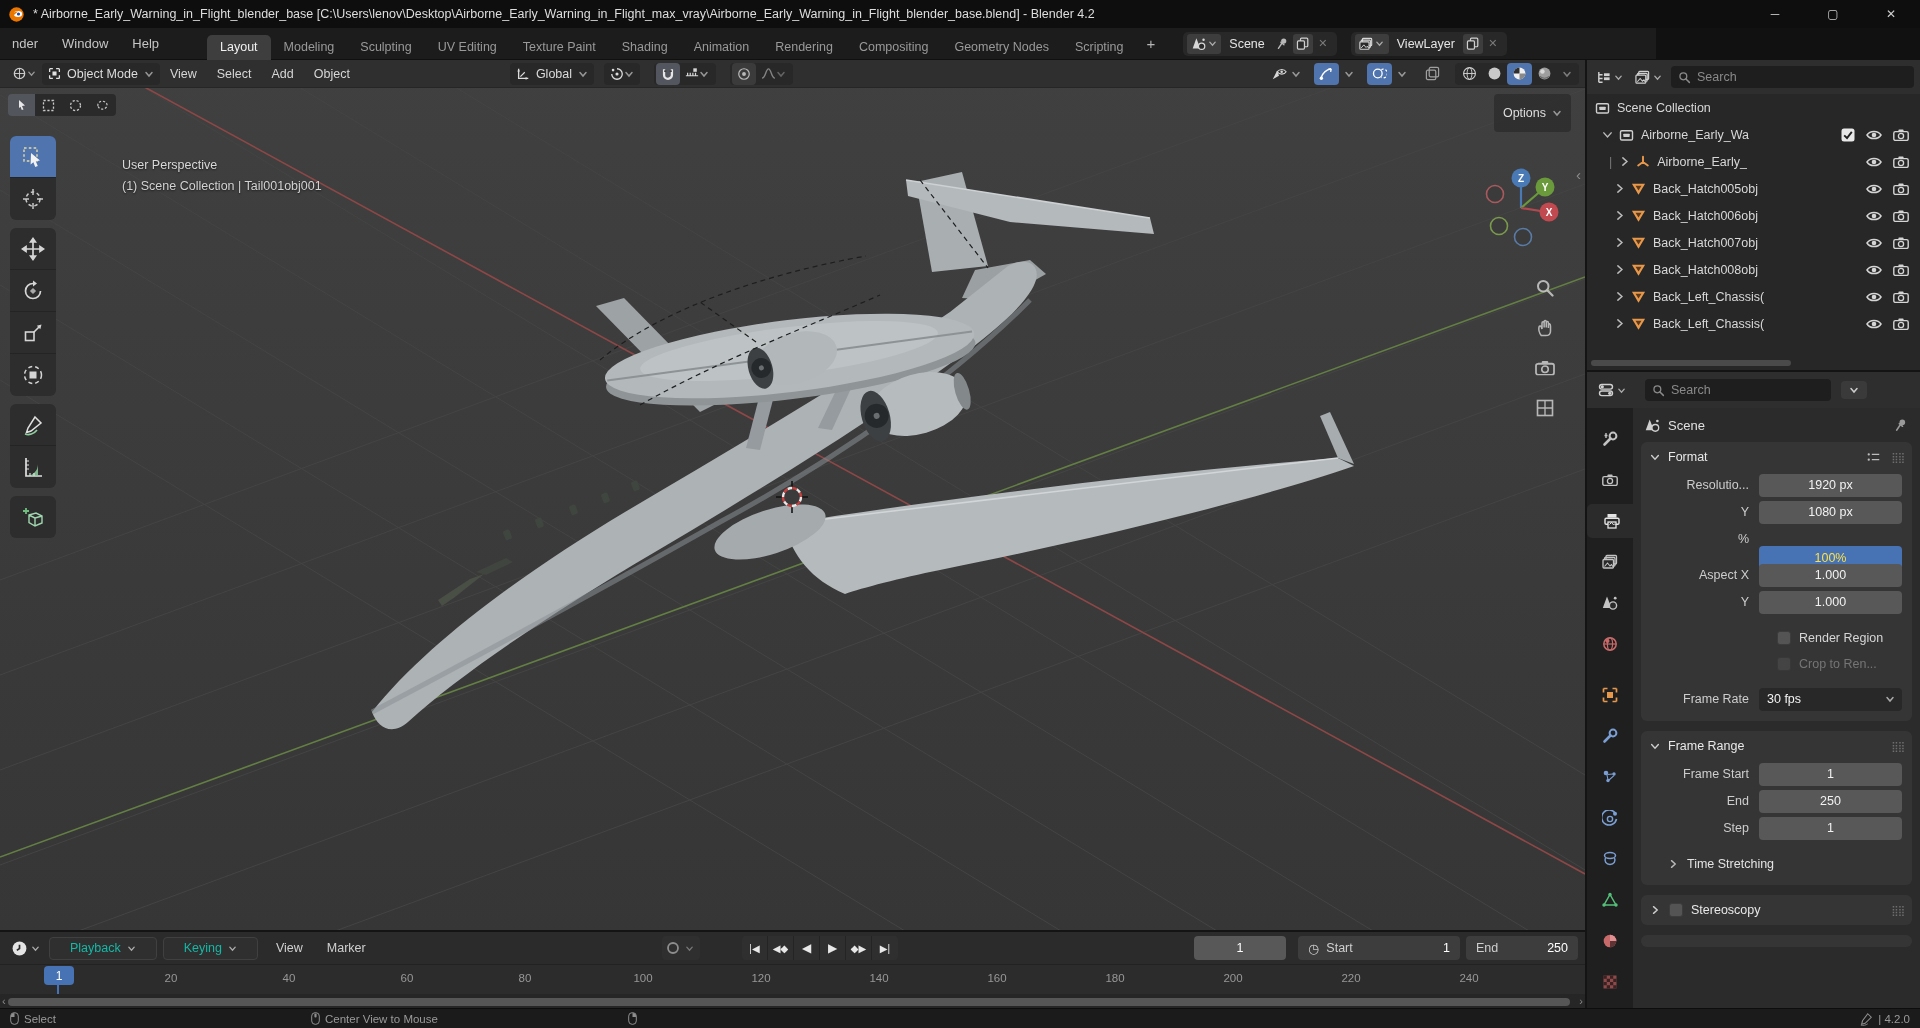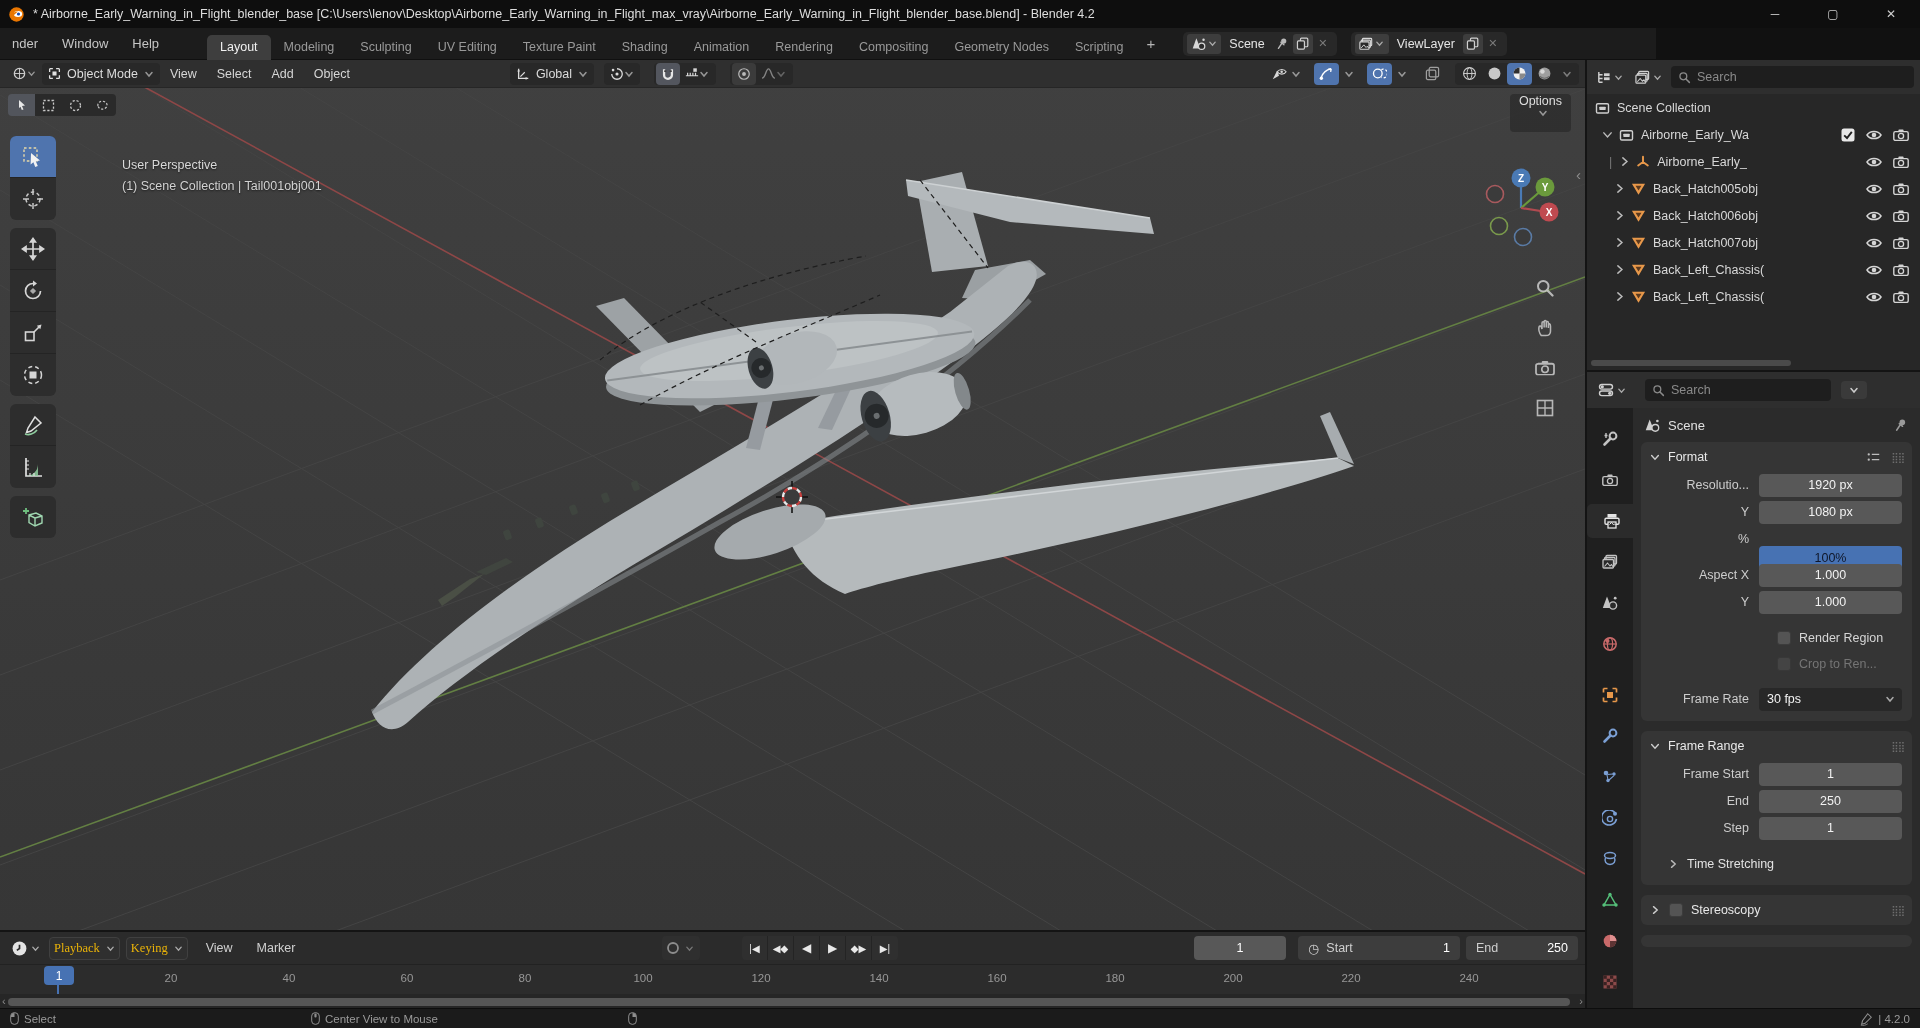--- a/index.html
+++ b/index.html
@@ -37,21 +37,21 @@
   .pill{display:flex;align-items:center;background:#282828;border-radius:4px;height:22px;padding:0 6px;color:#dcdcdc;}
   .pill .lbl{padding:0 6px;font-size:12.5px;}
   .seg{display:flex;align-items:center;height:22px;padding:0 5px;border-radius:4px;}
   .seg.on{background:#4f74ae;}
   .chev{opacity:.75;}
   #vp-subrow{position:absolute;left:8px;top:34px;display:flex;z-index:5;}
   .smode{width:27px;height:22px;background:#2a2a2a;display:flex;align-items:center;justify-content:center;}
   .smode:first-child{border-radius:4px 0 0 4px;background:#52555c;}
   .smode:last-child{border-radius:0 4px 4px 0;}
   #options-btn{position:absolute;right:14px;top:34px;background:#2d2d2de0;border-radius:4px;height:38px;z-index:6;
-    display:flex;align-items:center;padding:0 9px;color:#dedede;font-size:12.5px;flex-direction:column;}
+    display:flex;align-items:center;padding:0 9px;color:#dedede;font-size:12.5px;}
   #vp-overlay-text{position:absolute;left:92px;top:98px;z-index:4;color:#d9d9d9;font-size:12.5px;text-shadow:0 1px 2px #00000090;margin-left:30px;}
   #vp-overlay-text .l2{margin-top:7px;color:#d2d2d2;}
 
   
   #toolbar{position:absolute;left:10px;top:76px;width:46px;z-index:6;display:flex;flex-direction:column;}
   .tgroup{background:#2d2d2d;border-radius:6px;margin-bottom:8px;overflow:hidden;}
   .tool{width:46px;height:42px;display:flex;align-items:center;justify-content:center;border-bottom:1px solid #242424;}
   .tool:last-child{border-bottom:none;}
   .tool.active{background:#4f74ae;}
 
@@ -83,35 +83,35 @@
   #breadcrumb{display:flex;align-items:center;height:34px;padding:0 12px;color:#e0e0e0;}
   #breadcrumb .bsp{flex:1;}
   .panel{background:#353535;border-radius:6px;margin:0 8px 10px;padding-bottom:8px;}
   .panel.hdr-only{padding-bottom:0;text-align:right;}
   .panel-h{display:flex;align-items:center;height:30px;padding:0 8px;color:#e8e8e8;font-size:12.5px;}
   .panel-h .ph-sp{flex:1;}
   .grip{color:#6e6e6e;font-size:10px;letter-spacing:-1px;}
   .prow{display:flex;align-items:center;height:26px;padding:0 10px 0 0;margin-bottom:1px;}
   .plabel{width:118px;text-align:right;color:#cdcdcd;font-size:12.5px;padding-right:10px;white-space:nowrap;flex:none;}
   .pfield{flex:1;height:23px;background:#585858;border-radius:4px;color:#f2f2f2;display:flex;align-items:center;justify-content:center;font-size:12.5px;}
-  .pfield.blue{background:#4772b3;color:#0f172a;margin-top:37px;}
+  .pfield.blue{background:#4772b3;color:#fde047;margin-top:37px;}
   .pfield.menu{background:#282828;justify-content:flex-start;padding:0 8px;position:relative;}
   .pfield.menu .mn-chev{position:absolute;right:7px;}
   .pgap{height:9px;}
   .cbrow{display:flex;align-items:center;height:25px;padding-left:128px;margin-bottom:1px;}
   .cbox{width:14px;height:14px;background:#545454;border-radius:3px;border:1px solid #3c3c3c;flex:none;}
   .cbrow span{margin-left:8px;color:#d6d6d6;font-size:12.5px;}
   .cbrow.dis span{color:#757575;}
   .subrow{display:flex;align-items:center;height:26px;padding-left:26px;color:#e2e2e2;font-size:12.5px;}
   .subrow svg{margin-right:8px;}
 
   
   #timeline{position:absolute;left:0;top:930px;width:1585px;height:78px;background:#2b2b2b;border-top:2px solid #141414;}
   #tl-header{display:flex;align-items:center;height:32px;padding:0 8px;}
-  .tl-menu-box{display:flex;align-items:center;border:1px solid #404040;background:#2f2f2f;border-radius:4px;height:23px;padding:0 4px;margin-right:6px;color:#eab308;font-size:12.5px;font-family:Liberation Serif, serif;}
+  .tl-menu-box{display:flex;align-items:center;border:1px solid #404040;background:#2f2f2f;border-radius:4px;height:23px;padding:0 20px;margin-right:6px;color:#14b8a6;font-size:12.5px;}
   .tl-plain{padding:0 12px;color:#d0d0d0;font-size:12.5px;}
   #transport{position:absolute;left:742px;top:4px;display:flex;align-items:center;}
   .tbtn{width:26px;height:24px;background:#2f2f2f;display:flex;align-items:center;justify-content:center;color:#e8e8e8;font-size:10px;border-right:1px solid #242424;}
   .tbtn:first-child{border-radius:4px 0 0 4px;} .tbtn:last-child{border-radius:0 4px 4px 0;border-right:none;}
   #autokey{position:absolute;left:662px;top:4px;display:flex;align-items:center;background:#2f2f2f;border-radius:4px;height:24px;padding:0 4px;}
   #cur-frame{position:absolute;left:1194px;top:4px;width:92px;height:24px;background:#585858;border-radius:4px;
     display:flex;align-items:center;justify-content:center;color:#fff;font-size:12.5px;}
   .rangebox{position:absolute;top:4px;height:24px;background:#3d3d3d;border-radius:4px;display:flex;align-items:center;padding:0 10px;font-size:12.5px;color:#cfcfcf;}
   .rangebox .val{color:#fff;margin-left:14px;}
   #ruler{position:absolute;left:0;top:32px;width:100%;height:30px;background:#2c2c2c;border-top:1px solid #222;}
@@ -802,20 +802,36 @@
           <span class="olabel">Back_Hatch007obj</span>
           <span class="sp"></span>
           <svg class="rico" width="16" height="12" color="#d5d5d5">
             <use href="#s-eye"></use>
           </svg>
           <svg class="rico" width="16" height="12" color="#d5d5d5">
             <use href="#s-cam"></use>
           </svg>
         </div>
 
+        <div class="orow indent1">
+          <svg width="13" height="13" color="#bbb">
+            <use href="#s-chevR"></use>
+          </svg>
+          <svg width="15" height="14" viewBox="0 0 16 14" style="margin-left:5px">
+            <use href="#s-tri"></use>
+          </svg>
+          <span class="olabel">Back_Hatch008obj</span>
+          <span class="sp"></span>
+          <svg class="rico" width="16" height="12" color="#d5d5d5">
+            <use href="#s-eye"></use>
+          </svg>
+          <svg class="rico" width="16" height="12" color="#d5d5d5">
+            <use href="#s-cam"></use>
+          </svg>
+        </div>
 
         <div class="orow indent1">
           <svg width="13" height="13" color="#bbb">
             <use href="#s-chevR"></use>
           </svg>
           <svg width="15" height="14" viewBox="0 0 16 14" style="margin-left:5px">
             <use href="#s-tri"></use>
           </svg>
           <span class="olabel">Back_Left_Chassis(</span>
           <span class="sp"></span>

